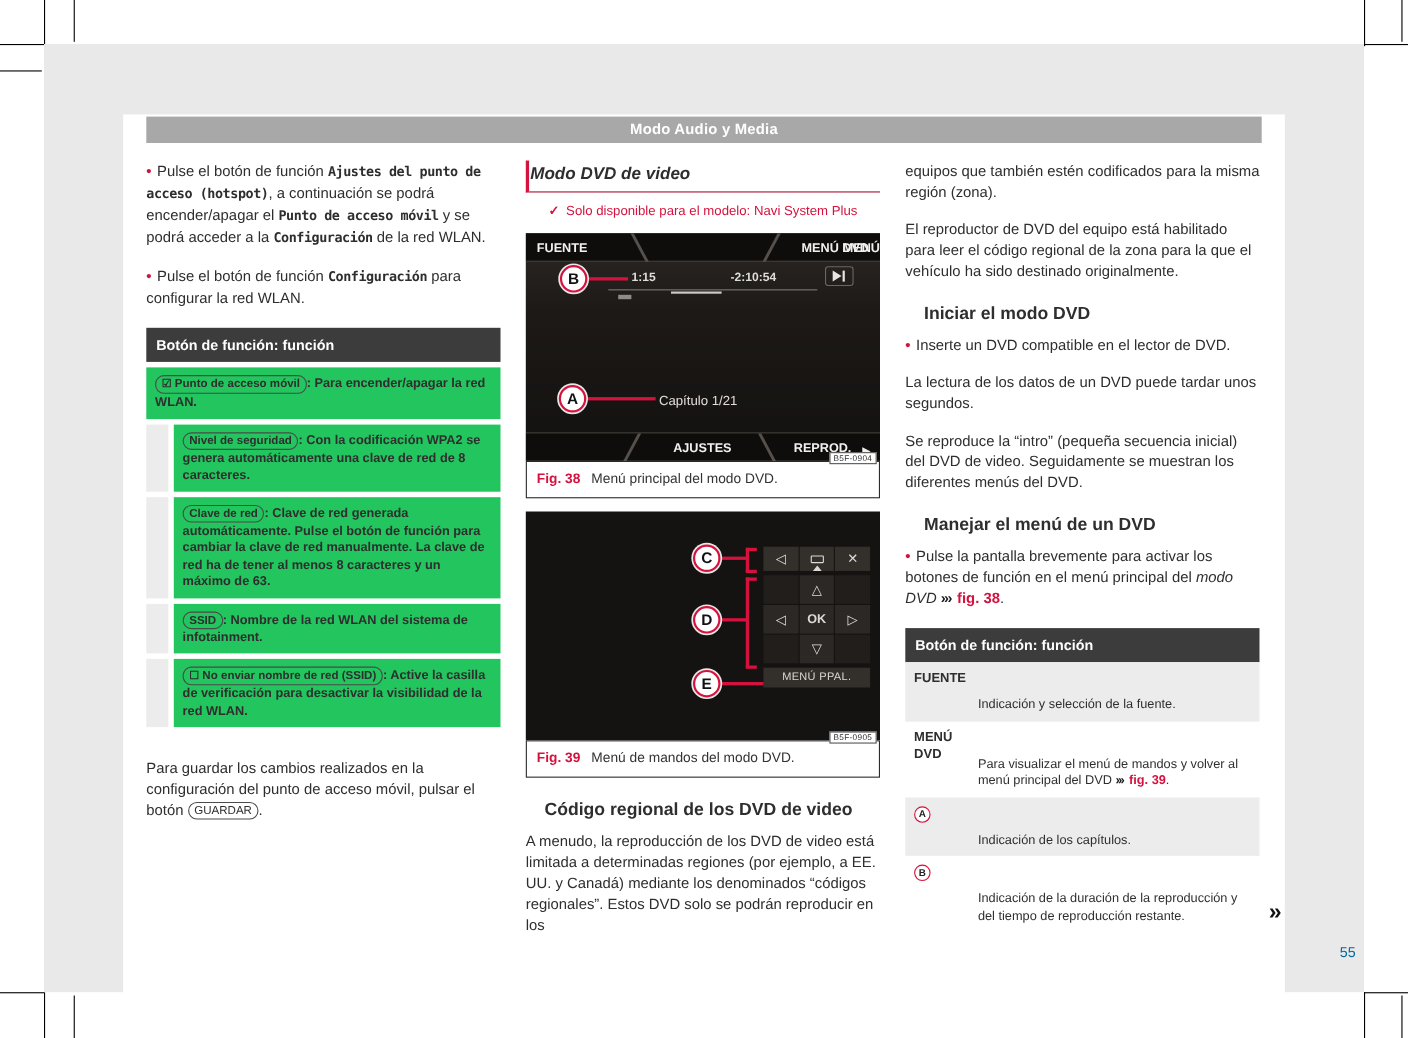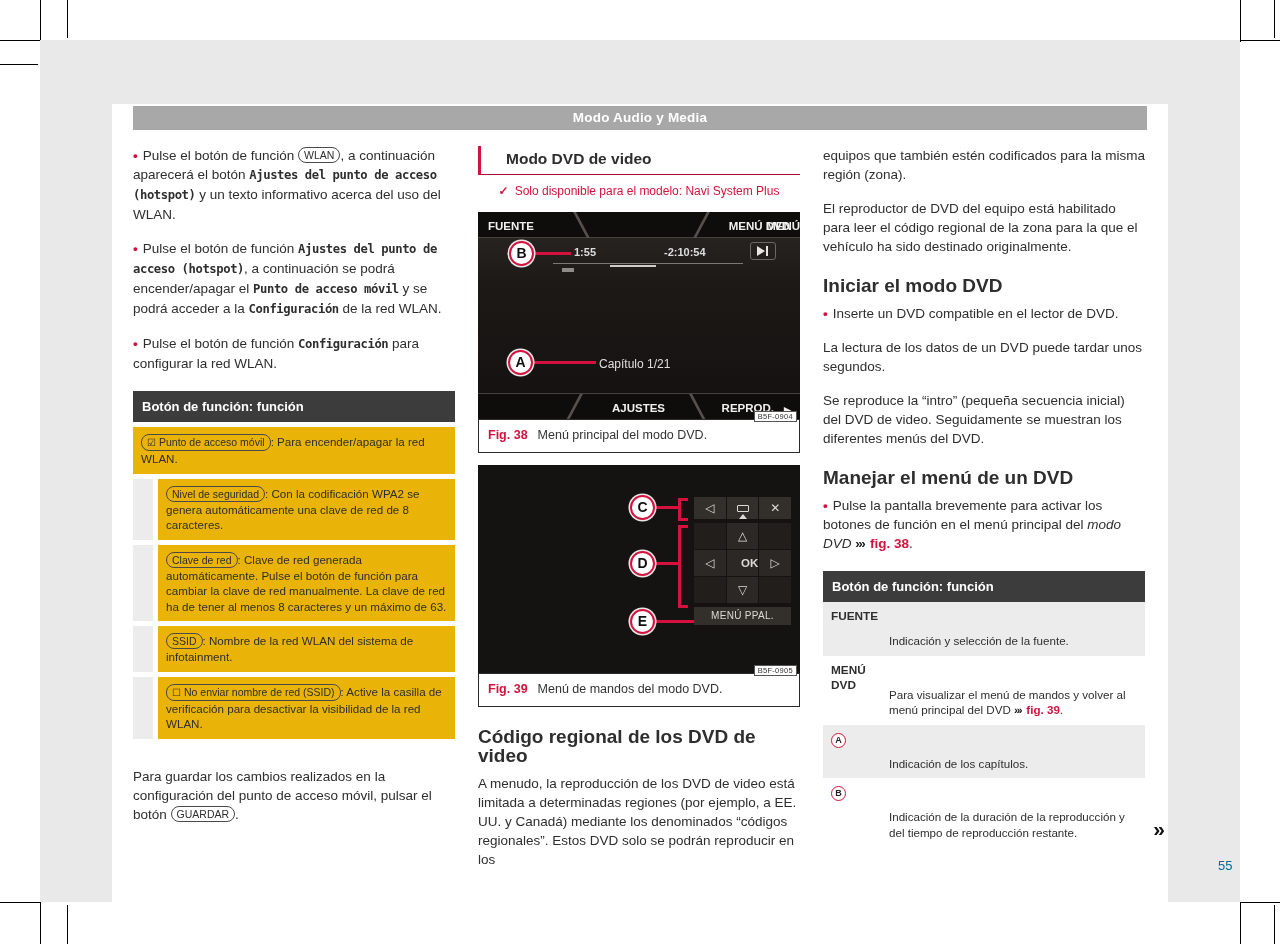--- a/index.html
+++ b/index.html
@@ -11,58 +11,58 @@
   .page  { position:absolute; left:112px; top:104px; width:1056px; height:877px; background:#fff; }
 
   .title-bar { position:absolute; left:21px; top:2px; width:1014px; height:24px;
     background:#a8a8a8; color:#fff; font-weight:bold; font-size:13.5px;
     text-align:center; line-height:24px; letter-spacing:.2px; }
 
   .col { position:absolute; top:42px; width:322px; font-size:13.5px; line-height:19px; }
   .col1 { left:21px; } .col2 { left:366px; } .col3 { left:711px; }
 
   .par { margin-bottom:15px; }
-  .subhead { font-weight:bold; font-size:19px; margin:20px 0 9px 0; }
+  .subhead { font-weight:bold; font-size:16px; margin:20px 0 9px 17px; }
 
   
   .sg-bullet { color:var(--red); font-weight:bold; margin-right:5px; }
   .sg-m { font-family:"DejaVu Sans Mono", monospace; font-weight:bold;
           font-size:12.2px; letter-spacing:-0.4px; }
   .sg-i { font-style:italic; }
   .sg-chev { font-weight:800; letter-spacing:-1.5px; margin-right:2px; color:#1a1a1a; }
   .sg-figref { color:var(--red); font-weight:bold; }
   .sg-key, .kcap { display:inline-block; border:1px solid #4a4a4a; border-radius:8px;
       padding:0 5px; font-size:10.5px; line-height:14px; vertical-align:1px; white-space:nowrap; }
   .kc-box { font-size:10px; margin-right:3px; }
 
   
   .fn-table { margin-top:4px; }
   .fn-head { background:#3c3c3c; color:#fff; font-weight:bold; font-size:13px;
      padding:6px 9px; margin-bottom:5px; }
   .fn-row { display:flex; margin-bottom:5px; font-size:11.6px; line-height:15.5px; }
   .fn-row .spacer { width:20px; background:#ececec; margin-right:5px; flex:none; }
-  .fn-row .cell { background:#eab308; padding:7px 8px; flex:1; }
+  .fn-row .cell { background:#22c55e; padding:7px 8px; flex:1;font-weight:bold; }
   .fn-row .sg-key { vertical-align:0; }
 
   .fn-row2 { display:flex; font-size:11.6px; line-height:15.5px; padding:7px 8px; }
   .fn-row2.odd { background:#ececec; }
   .fn-row2 .term { width:58px; flex:none; font-weight:bold; font-size:11.8px; }
   .fn-row2 .desc { flex:1;margin-top:24px; }
   .circ-letter { display:inline-block; width:15px; height:15px; border:1.5px solid var(--red);
      border-radius:50%; font-size:9px; font-weight:bold; color:#222; text-align:center;
      line-height:12.5px; background:#fff; }
 
   .tbl-wrap { position:relative; }
   .continuation { position:absolute; right:-20px; bottom:8px; font-size:21px;
      font-weight:bold; color:#111; line-height:1; }
 
   
   :root { --red:#d5123d; }
-  .section-h { border-left:3px solid var(--red); padding:3px 0 6px 25px;
-     font-size:15.5px; font-weight:bold; border-bottom:1px solid #a8102e; }
+  .section-h { border-left:3px solid var(--red); padding:3px 0 6px 1px;
+     font-size:15.5px; font-weight:bold; border-bottom:1px solid #a8102e;font-style:italic; }
   .avail { margin-top:9px; color:var(--red); font-size:12px; line-height:15px;text-align:center; }
   .avail .chk { margin-right:6px; font-weight:bold; }
 
   
   .figure { margin-top:13px; position:relative; }
   .screen { position:relative; width:322px; height:207px; overflow:hidden;
      background:linear-gradient(180deg,#2c2825 0%,#1c1916 35%,#131110 100%);
      color:#e8e6e3; }
   .caption { border:1px solid #2b2b2b; padding:6px 9px 7px; font-size:12.5px;
      position:relative; background:#fff; color:#333; }
@@ -97,21 +97,21 @@
   .s38-chapter { position:absolute; left:121px; top:143px; font-size:12px; color:#e0ded b; color:#e0ddda; }
 
   .s39-panel { position:absolute; left:216px; top:32px; width:97px; }
   .s39-row { display:flex; gap:1px; margin-bottom:4px; }
   .s39-btn { background:#33302c; color:#dcdad6; font-size:12px; text-align:center; flex:1;
      height:22px; line-height:22px; }
   .s39-grid { display:grid; grid-template-columns:1fr 1fr 1fr; gap:1px; margin-bottom:4px; }
   .s39-grid .c { background:#2b2825; height:26px; line-height:26px; text-align:center;
      font-size:12px; color:#dcdad6; }
   .s39-grid .c.blank { background:#211e1b; }
-  .s39-grid .c.ok { font-weight:bold; font-size:11.5px;text-align:right; }
+  .s39-grid .c.ok { font-weight:bold; font-size:11.5px; }
   .s39-menu { background:#33302c; color:#dcdad6; font-size:10px; text-align:center;
      height:18px; line-height:18px; letter-spacing:.3px; }
   .dvd-ico { display:inline-flex; flex-direction:column; align-items:center; justify-content:center; height:22px; }
   .dvd-ico .d-rect { width:12px; height:7px; border:1px solid #dcdad6; border-radius:1px; }
   .dvd-ico .d-arr { width:0; height:0; border-left:4px solid transparent; border-right:4px solid transparent;
      border-bottom:5px solid #dcdad6; margin-top:2px; }
 
   .page-num { position:absolute; left:1178px; top:818px; font-size:13px; color:#0369a1; }
 </style>
 </head>
@@ -133,21 +133,20 @@
 
 <div class="panel">
   <div class="page-num">55</div>
 </div>
 
 <div class="page">
 
   <div class="title-bar">Modo Audio y Media</div>
 
   <div class="col col1">
-    <p class="par"><span class="sg-bullet">•</span><span class="sg-t">Pulse el botón de función </span><span class="sg-key">WLAN</span><span class="sg-t">, a continuación aparecerá el botón </span><span class="sg-m">Ajustes del punto de acceso (hotspot)</span><span class="sg-t"> y un texto informativo acerca del uso del WLAN.</span></p>
     <p class="par"><span class="sg-bullet">•</span><span class="sg-t">Pulse el botón de función </span><span class="sg-m">Ajustes del punto de acceso (hotspot)</span><span class="sg-t">, a continuación se podrá encender/apagar el </span><span class="sg-m">Punto de acceso móvil</span><span class="sg-t"> y se podrá acceder a la </span><span class="sg-m">Configuración</span><span class="sg-t"> de la red WLAN.</span></p>
     <p class="par" style="margin-bottom:18px"><span class="sg-bullet">•</span><span class="sg-t">Pulse el botón de función </span><span class="sg-m">Configuración</span><span class="sg-t"> para configurar la red WLAN.</span></p>
 
     <div class="fn-table">
       <div class="fn-head">Botón de función: función</div>
       <div class="fn-row">
         <div class="cell"><span class="sg-key"><span class="kc-box">☑</span>Punto de acceso móvil</span><span class="sg-t">: Para encender/apagar la red WLAN.</span></div>
       </div>
       <div class="fn-row">
         <div class="spacer"></div>
@@ -183,21 +182,21 @@
           <span class="slant" style="left:222px;transform:skewX(-28deg)"></span>
           <span class="lbl" style="left:10px">FUENTE</span>
           <span class="lbl" style="left:0;right:0;text-align:right">MENÚ</span>
           <span class="lbl" style="right:10px">MENÚ DVD</span>
         </div>
 
         <span class="skip prev" style="left:34px;top:36px">
             <i class="bar"></i>
             <i class="tri-l"></i>
           </span>
-        <span class="s38-time" style="left:96px">1:55</span>
+        <span class="s38-time" style="left:96px">1:15</span>
         <span class="s38-time" style="left:186px">-2:10:54</span>
         <span class="skip next" style="left:272px;top:30px">
             <i class="tri-r"></i>
             <i class="bar"></i>
           </span>
         <div class="track"></div>
         <div class="track-hl"></div>
         <div class="slider"></div>
 
         <div class="callout" style="left:31px;top:29px">B</div>

